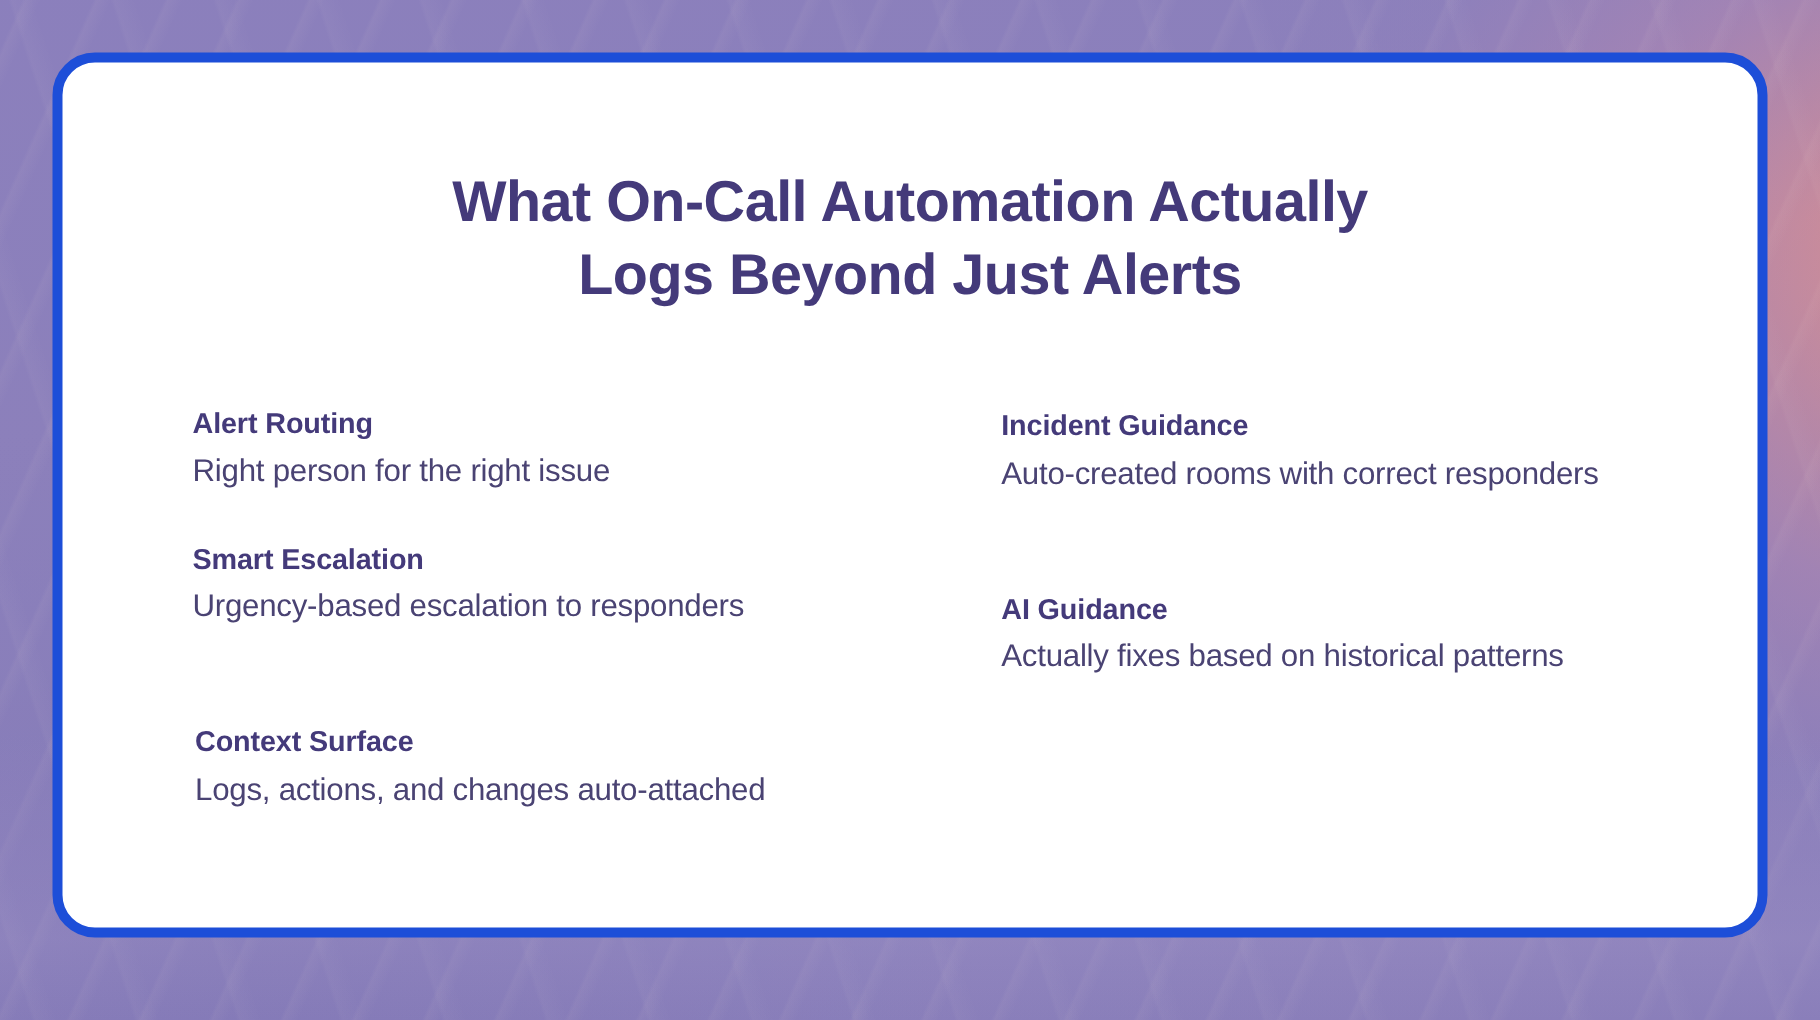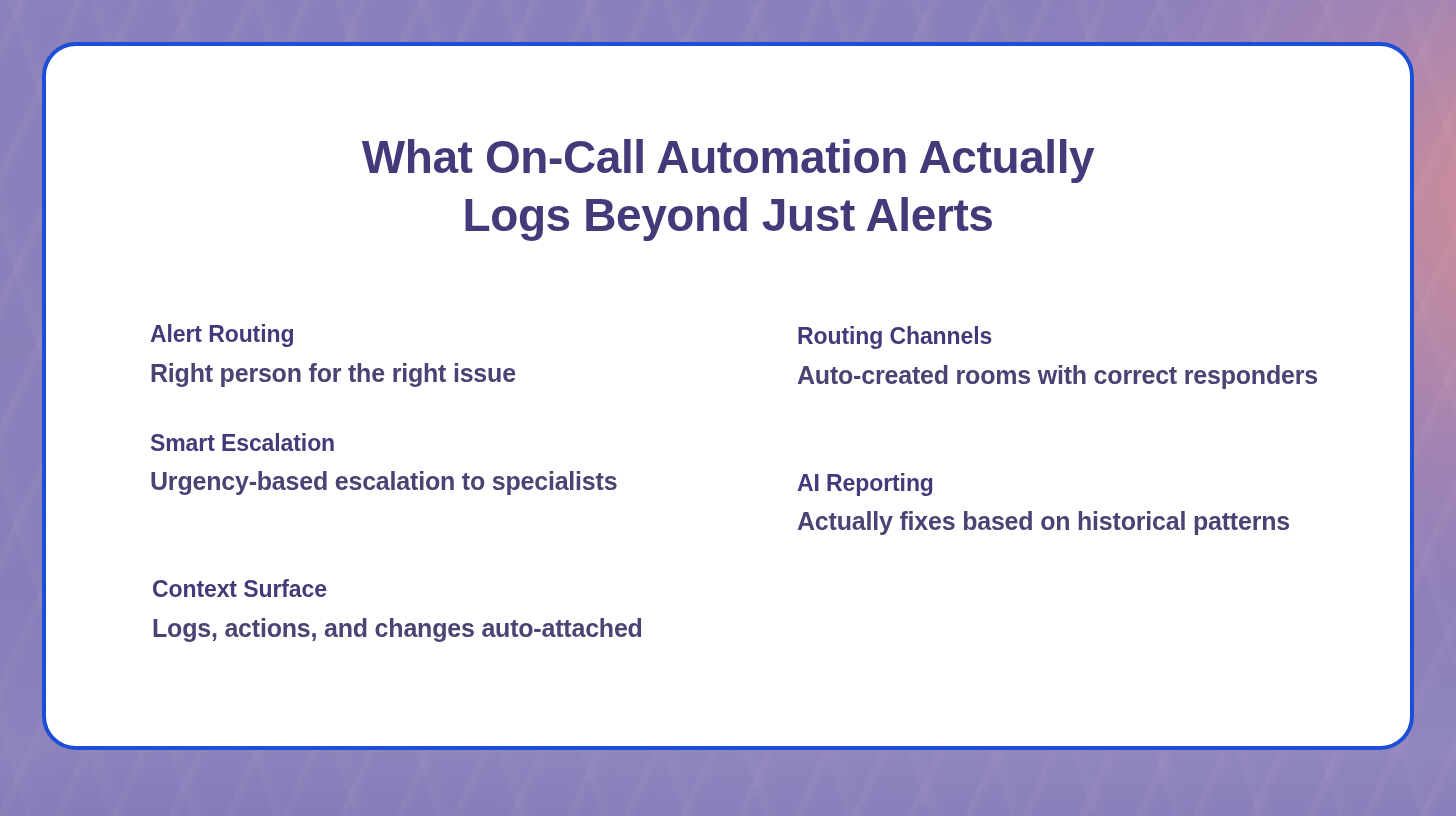--- a/index.html
+++ b/index.html
@@ -80,21 +80,21 @@
   }
 
   
   .card {
     position: absolute;
     left: 42px;
     top: 42px;
     width: 1372px;
     height: 708px;
     background: #ffffff;
-    border: 4px solid #1d4ed8;
+    border: 8px solid #1d4ed8;
     border-radius: 34px;
     padding: 54px 62px 40px 62px;
   }
 
   
   .title {
     text-align: center;
     color: #443a7a;
     font-size: 46px;
     font-weight: 700;
@@ -129,21 +129,21 @@
     font-size: 23px;
     font-weight: 700;
     line-height: 1.2;
     letter-spacing: -0.1px;
     margin-bottom: 9px;
   }
 
   .feature-desc {
     color: #4a4373;
     font-size: 25px;
-    font-weight: 700;
+    font-weight: 400;
     line-height: 1.24;
     letter-spacing: -0.2px;
   }
 </style>
 </head>
 <body>
 
 <div class="backdrop">
   <div class="sky-layer sky-warm"></div>
   <div class="sky-layer sky-cool"></div>
@@ -163,40 +163,40 @@
 
     <div class="col col-left">
 
       <div class="feature">
         <div class="feature-title">Alert Routing</div>
         <div class="feature-desc">Right person for the right issue</div>
       </div>
 
       <div class="feature">
         <div class="feature-title">Smart Escalation</div>
-        <div class="feature-desc">Urgency-based escalation to specialists</div>
+        <div class="feature-desc">Urgency-based escalation to responders</div>
       </div>
 
       <div class="feature">
         <div class="feature-title">Context Surface</div>
         <div class="feature-desc">Logs, actions, and changes auto-attached</div>
       </div>
 
     </div>
 
     <div class="col col-right">
 
       <div class="feature">
-        <div class="feature-title">Routing Channels</div>
+        <div class="feature-title">Incident Guidance</div>
         <div class="feature-desc">Auto-created rooms with correct responders</div>
       </div>
 
 
       <div class="feature">
-        <div class="feature-title">AI Reporting</div>
+        <div class="feature-title">AI Guidance</div>
         <div class="feature-desc">Actually fixes based on historical patterns</div>
       </div>
 
     </div>
 
   </div>
 
 </div>
 
 </body></html>

